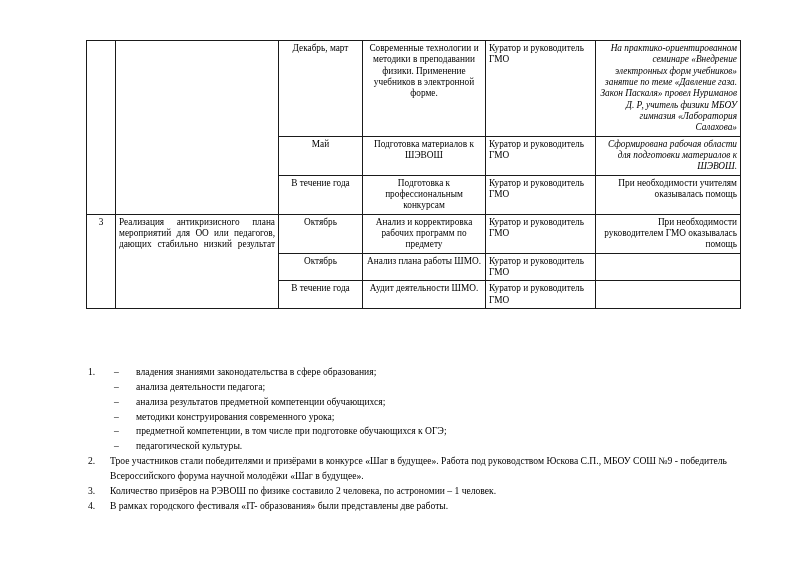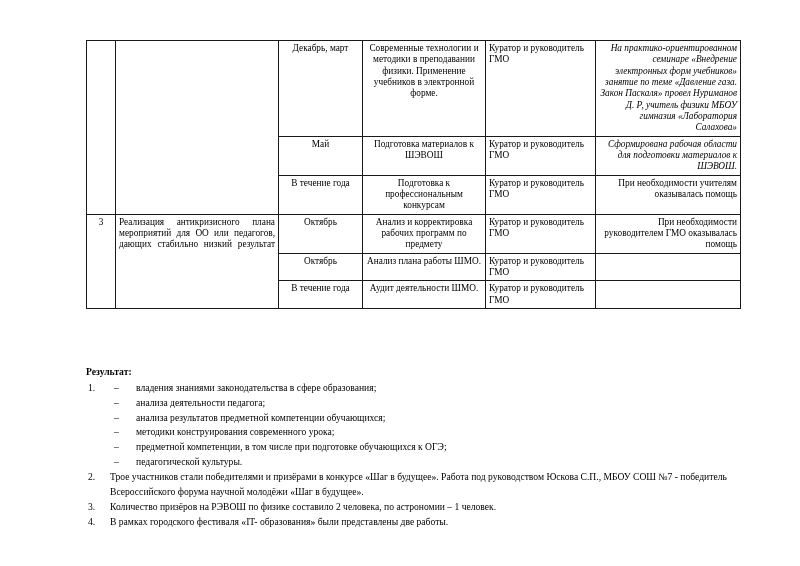--- a/index.html
+++ b/index.html
@@ -151,21 +151,20 @@
       <tr>
         <td class="c-date">В течение года</td>
         <td class="c-content">Аудит деятельности ШМО.</td>
         <td class="c-resp">Куратор и руководитель ГМО</td>
         <td class="c-result"></td>
       </tr>
     </tbody>
   </table>
 
   <div class="result-block">
-    <div class="result-title">Результат:</div>
 
     <ol class="numbered">
       <li>
         <span class="marker">1.</span>
         <ul class="dashed">
           <li>
             <span class="marker">–</span>
             <span class="li-text">владения знаниями законодательства в сфере образования;</span>
           </li>
           <li>
@@ -186,21 +185,21 @@
           </li>
           <li>
             <span class="marker">–</span>
             <span class="li-text">педагогической культуры.</span>
           </li>
         </ul>
       </li>
 
       <li>
         <span class="marker">2.</span>
-        <span class="li-text">Трое участников стали победителями и призёрами в конкурсе «Шаг в будущее». Работа под руководством Юскова С.П., МБОУ СОШ №7 - победитель Всероссийского форума научной молодёжи «Шаг в будущее».</span>
+        <span class="li-text">Трое участников стали победителями и призёрами в конкурсе «Шаг в будущее». Работа под руководством Юскова С.П., МБОУ СОШ №9 - победитель Всероссийского форума научной молодёжи «Шаг в будущее».</span>
       </li>
       <li>
         <span class="marker">3.</span>
         <span class="li-text">Количество призёров на РЭВОШ по физике составило 2 человека, по астрономии – 1 человек.</span>
       </li>
       <li>
         <span class="marker">4.</span>
         <span class="li-text">В рамках городского фестиваля «IT- образования» были представлены две работы.</span>
       </li>
     </ol>

